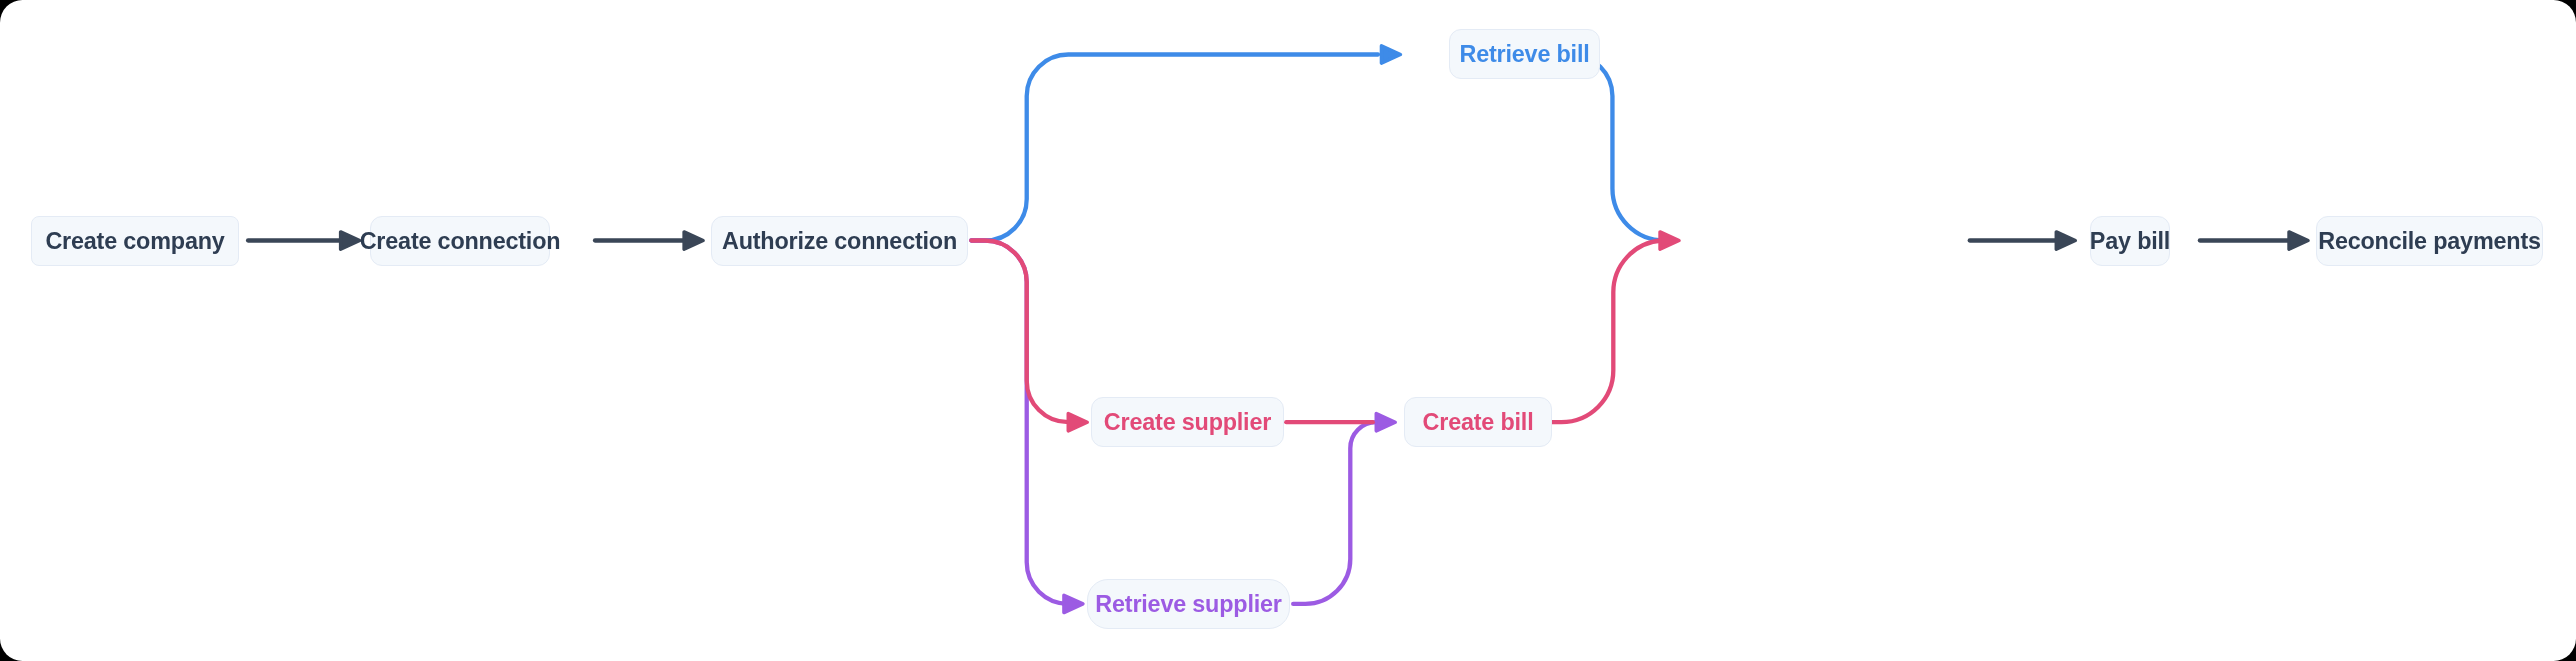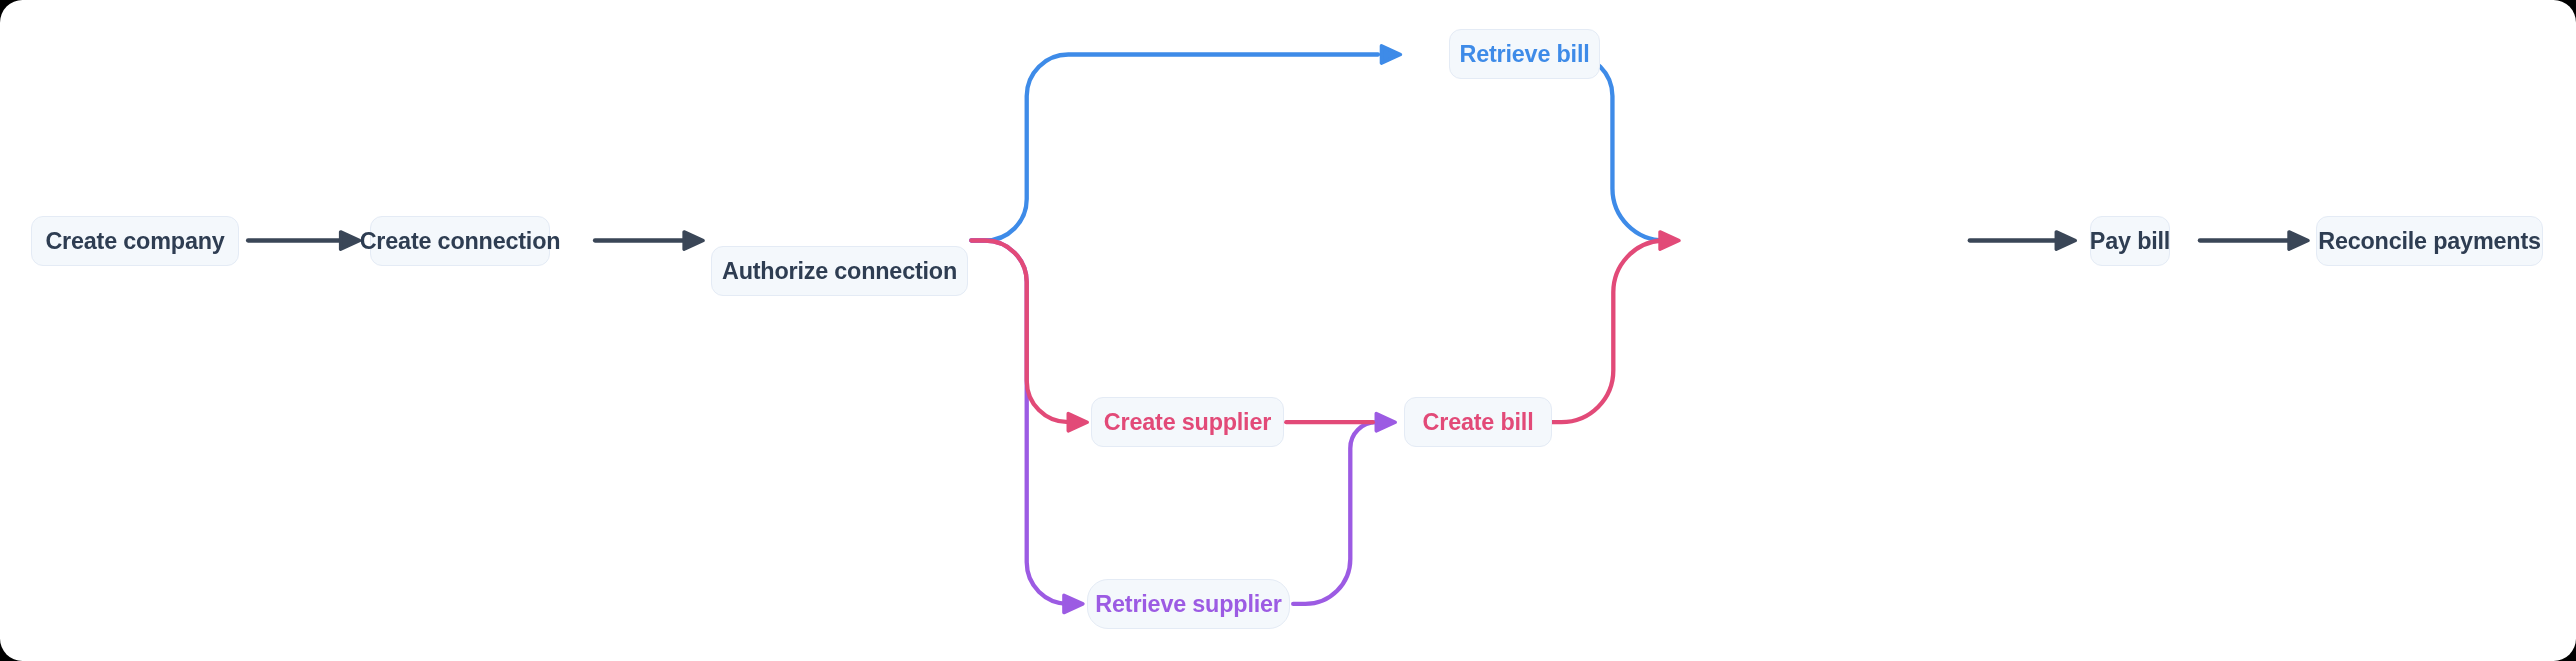--- a/index.html
+++ b/index.html
@@ -23,23 +23,23 @@
   .node{
     position:absolute;box-sizing:border-box;height:50px;
     background:var(--node-bg);border:1.7px solid var(--node-border);border-radius:12px;
     display:flex;align-items:center;justify-content:center;
     font-size:23.4px;font-weight:bold;color:var(--text);letter-spacing:-0.2px;white-space:nowrap;
   }
   .node.c-blue{color:var(--blue);}
   .node.c-pink{color:var(--pink);}
   .node.c-purple{color:var(--purple);}
   
-  #n-create-company      {left:31px;  top:216px; width:208px;}
+  #n-create-company      {left:31px;  top:216px; width:208px;border-radius:8px;}
   #n-create-connection   {left:370px; top:216px; width:180px;}
-  #n-authorize-connection{left:711px; top:216px; width:257px;margin-top:30px;}
+  #n-authorize-connection{left:711px; top:216px; width:257px;}
   #n-retrieve-bill       {left:1405px;top:29px;  width:151px;margin-left:44px;}
   #n-create-supplier     {left:1091px;top:397px; width:193px;}
   #n-create-bill         {left:1404px;top:397px; width:148px;}
   #n-retrieve-supplier   {left:1087px;top:579px; width:203px;border-radius:21px;}
   #n-map-payment-methods {left:1686px;top:216px; width:275px;}
   #n-pay-bill            {left:2090px;top:216px; width:80px;}
   #n-reconcile-payments  {left:2316px;top:216px; width:227px;}
 </style>
 </head>
 <body>

